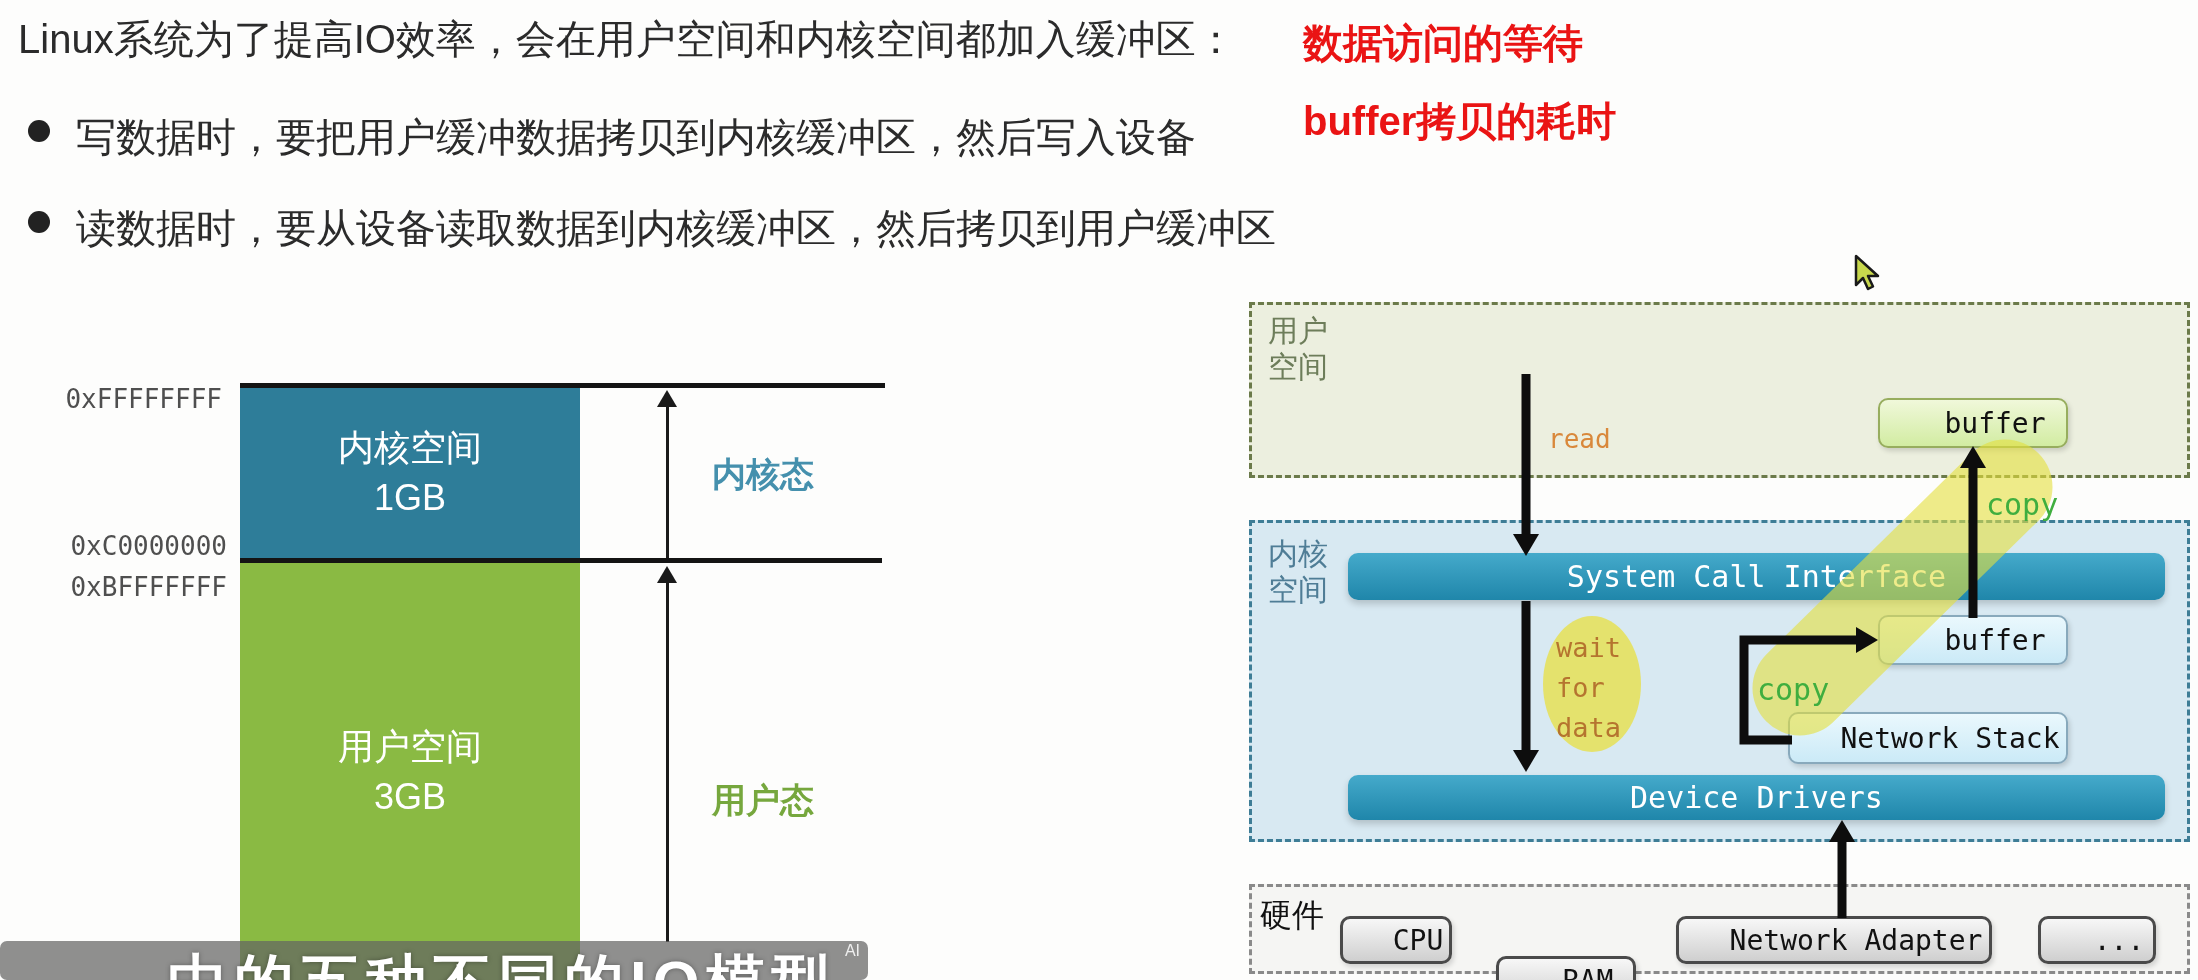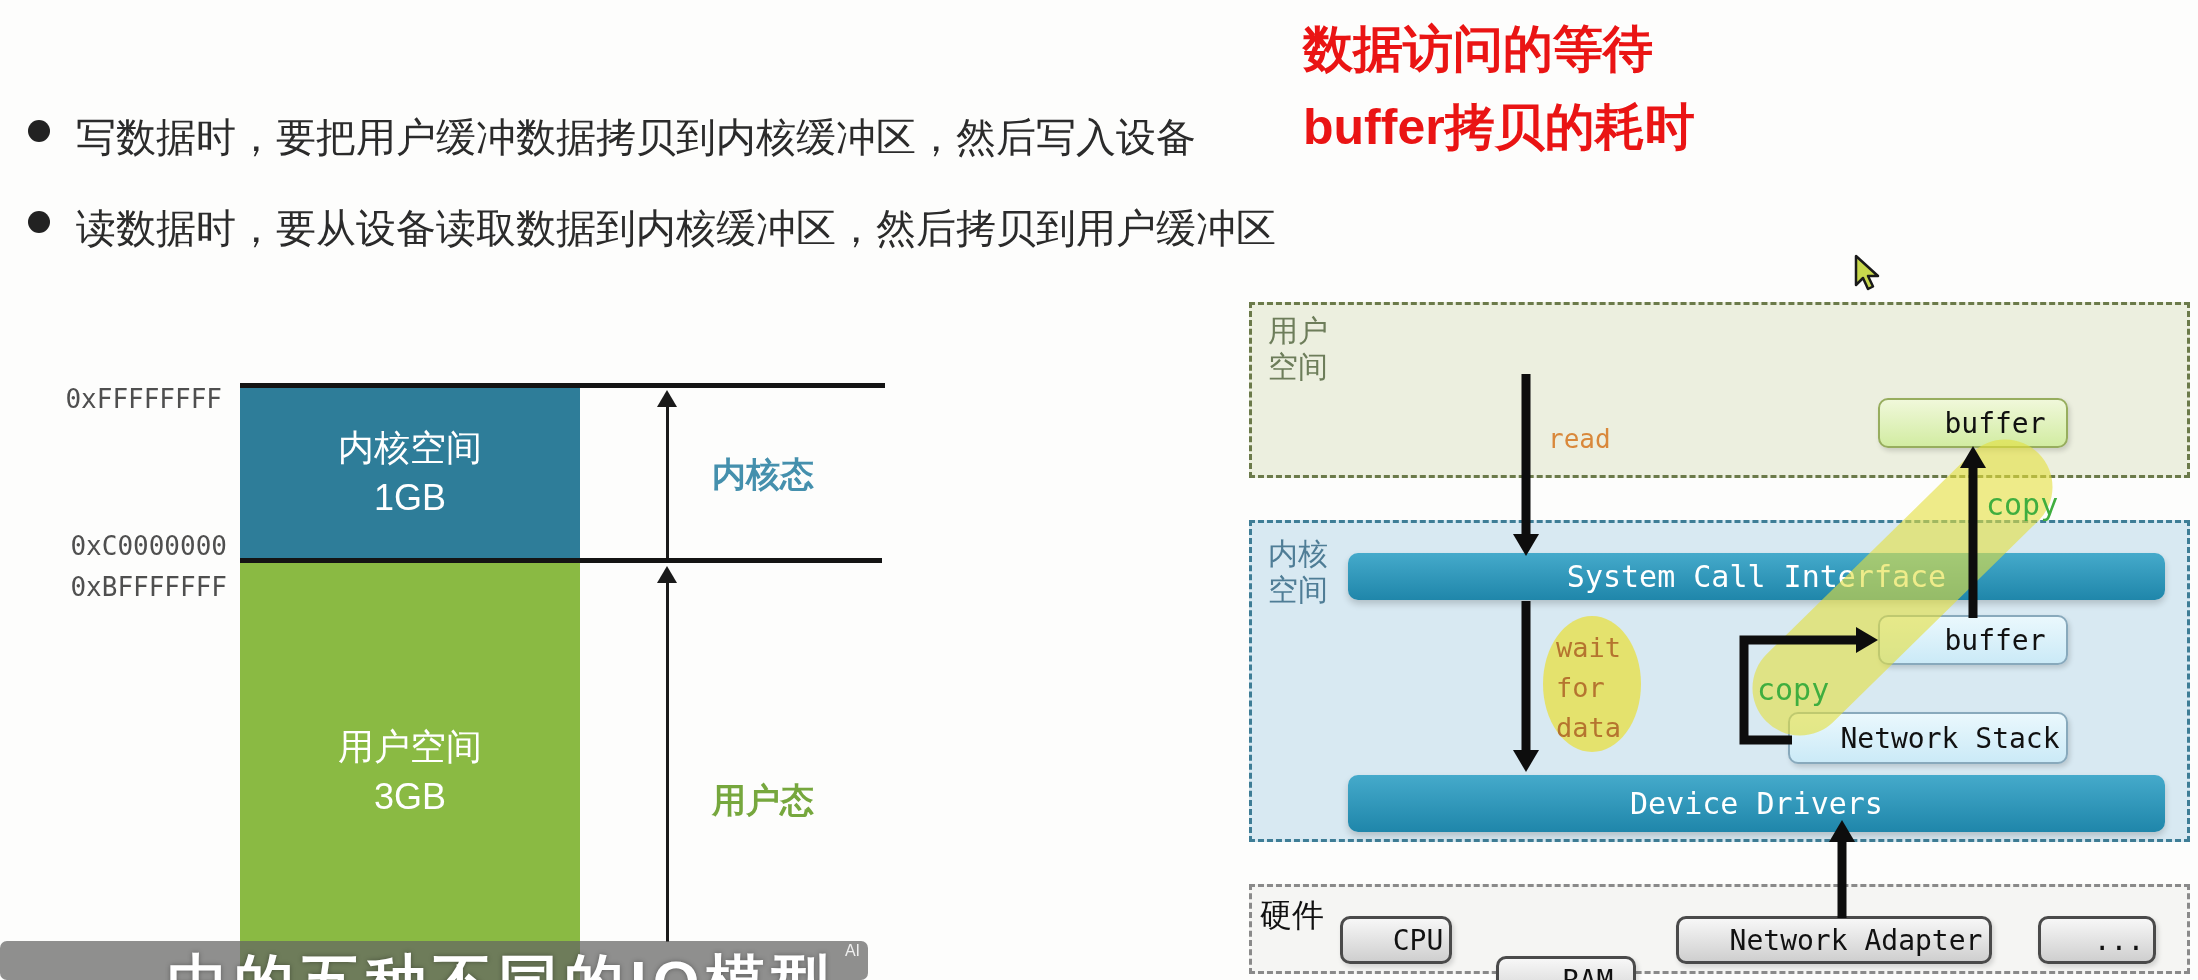--- a/index.html
+++ b/index.html
@@ -5,21 +5,21 @@
   html,body{margin:0;padding:0;background:#ffffff;}
   #canvas{
     position:relative;width:2198px;height:980px;overflow:hidden;
     background:#fdfdfc;font-family:"Liberation Sans",sans-serif;
   }
   .abs{position:absolute;}
   
   .intro-line{color:#2b2b2b;font-size:40px;white-space:nowrap;}
   .bullet-dot{width:22px;height:22px;border-radius:50%;background:#222;}
   
-  .red-note{font-weight:bold;font-size:50px;white-space:nowrap;}
+  .red-note{font-weight:bold;font-size:40px;white-space:nowrap;}
   
   .hline{height:5px;background:#141414;}
   .vline{width:3px;background:#1a1a1a;}
   .tri-up{width:0;height:0;border-left:10px solid transparent;border-right:10px solid transparent;border-bottom:17px solid #1a1a1a;}
   .addr{font-family:"DejaVu Sans Mono",monospace;font-size:26px;color:#4f4f4f;width:220px;text-align:right;white-space:nowrap;}
   .memblock{display:flex;flex-direction:column;align-items:center;justify-content:center;color:#ffffff;font-size:36px;line-height:50px;}
   .mode-label{font-weight:bold;font-size:34px;white-space:nowrap;}
   
   .caption-bar{background:rgba(100,100,100,0.72);overflow:hidden;z-index:7;border-radius:7px;}
   .caption-text{position:absolute;left:168px;top:2px;color:#fff;font-weight:bold;font-size:60px;white-space:nowrap;letter-spacing:6px;text-shadow:0 0 5px rgba(0,0,0,0.35);}
@@ -43,20 +43,21 @@
   .chip-gray{background:linear-gradient(#f7f7f7,#cfcfcf);border:3px solid #4a4a4a;font-size:28px;}
   .mono-note{font-family:"DejaVu Sans Mono",monospace;white-space:nowrap;z-index:6;}
   .blob{background:#e6e156;opacity:0.85;border-radius:50%;}
   #arrow-layer{position:absolute;left:0;top:0;z-index:5;pointer-events:none;}
 </style>
 </head>
 <body>
 
 <div id="canvas">
 
+  <div class="abs intro-line" style="left:18px;top:12px;">Linux系统为了提高IO效率，会在用户空间和内核空间都加入缓冲区：</div>
 
   <div class="abs bullet-dot" style="left:28px;top:120px;"></div>
   <div class="abs intro-line" style="left:76px;top:110px;">写数据时，要把用户缓冲数据拷贝到内核缓冲区，然后写入设备</div>
 
   <div class="abs bullet-dot" style="left:28px;top:211px;"></div>
   <div class="abs intro-line" style="left:76px;top:201px;">读数据时，要从设备读取数据到内核缓冲区，然后拷贝到用户缓冲区</div>
 
   <div class="abs red-note" style="left:1303px;top:16px;color:#ea1414;">数据访问的等待</div>
   <div class="abs red-note" style="left:1303px;top:94px;color:#ea1414;">buffer拷贝的耗时</div>
 
@@ -109,21 +110,21 @@
   <div class="abs blob" style="left:1543px;top:616px;width:98px;height:136px;"></div>
   <div class="abs mono-note" style="left:1556px;top:628px;font-size:27px;line-height:40px;color:#b5742f;">
     <div>wait</div>
     <div>for</div>
     <div>data</div>
   </div>
 
   <div class="abs chip chip-cyan" style="left:1878px;top:615px;width:190px;height:50px;">buffer</div>
   <div class="abs mono-note" style="left:1757px;top:672px;font-size:30px;color:#3fae3f;">copy</div>
   <div class="abs chip chip-cyan" style="left:1788px;top:712px;width:280px;height:52px;">Network Stack</div>
-  <div class="abs bar bar-teal" style="left:1348px;top:775px;width:817px;height:57px;">Device Drivers</div>
+  <div class="abs bar bar-teal" style="left:1348px;top:775px;width:817px;height:45px;">Device Drivers</div>
 
   <div class="abs section sec-hw" style="left:1249px;top:884px;width:941px;height:90px;"></div>
   <div class="abs" style="left:1260px;top:894px;font-size:32px;color:#111;">硬件</div>
   <div class="abs chip chip-gray" style="left:1340px;top:916px;width:112px;height:48px;">CPU</div>
   <div class="abs chip chip-gray" style="left:1496px;top:916px;width:140px;height:48px;margin-top:40px;">RAM</div>
   <div class="abs chip chip-gray" style="left:1676px;top:916px;width:316px;height:48px;">Network Adapter</div>
   <div class="abs chip chip-gray" style="left:2038px;top:916px;width:118px;height:48px;">...</div>
 
   <svg id="arrow-layer" width="2198" height="980" viewBox="0 0 2198 980">
 

